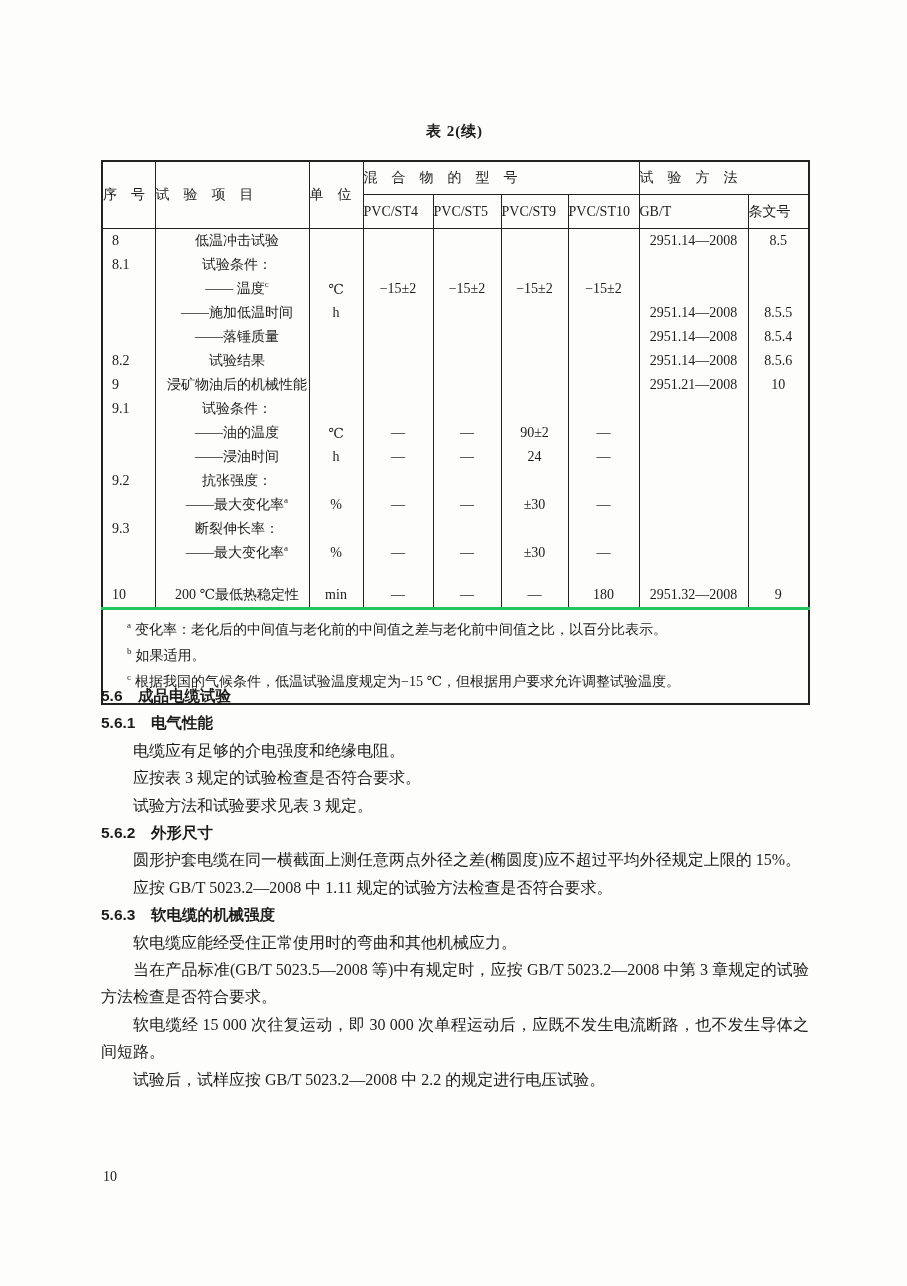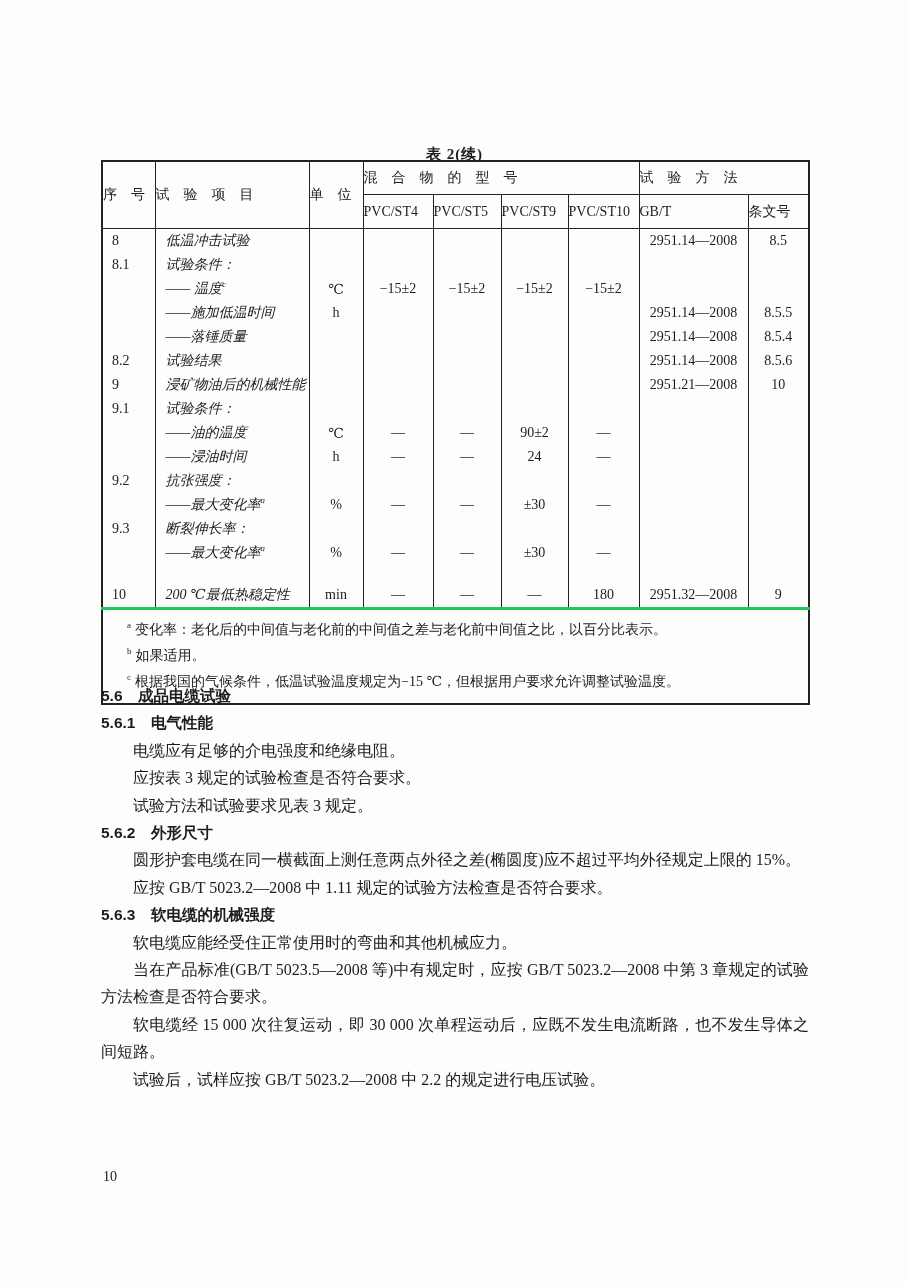--- a/index.html
+++ b/index.html
@@ -9,41 +9,41 @@
     background:#fdfdfc;
     font-family:"Liberation Serif","DejaVu Serif",serif;
     color:#1c1c1c;
     overflow:hidden;
   }
   .doc-header{
     position:absolute;left:100px;top:90px;
     font-size:17px;font-weight:bold;letter-spacing:.5px;
   }
   .table-title{
-    position:absolute;left:101px;top:145px;width:707px;
+    position:absolute;left:101px;top:122px;width:707px;
     text-align:center;font-size:15px;font-weight:bold;letter-spacing:1px;
   }
   table.spec-table{
     position:absolute;left:101px;top:160px;width:707px;
     border-collapse:collapse;table-layout:fixed;
     font-size:14px;
   }
   .spec-table th,.spec-table td{
     padding:0;margin:0;font-weight:normal;vertical-align:middle;
     overflow:hidden;white-space:nowrap;
   }
   .spec-table{border:2px solid #222;}
   .spec-table thead th{border:1px solid #222;text-align:left;}
   .spec-table thead tr.h1 th{height:32px;}
   .spec-table thead tr.h2 th{height:33px;}
   .spec-table tbody td{border-left:1px solid #222;border-right:1px solid #222;height:24px;}
   .spec-table tbody tr.spacer td{height:18px;}
   .spec-table tfoot td{border-top:3px solid #22c55e;}
   .c-no{text-align:left;padding-left:9px !important;}
-  .c-item{text-align:left;padding-left:10px !important;font-style:italic;}
+  .c-item{text-align:center;padding-left:10px !important;}
   .c-unit,.c-val,.c-gbt,.c-clause{text-align:center;}
   sup{font-size:9px;line-height:0;}
   .footnotes{padding:7px 10px 8px 24px !important;white-space:normal !important;}
   .footnote-line{line-height:26px;font-size:14px;}
   .footnote-line sup{margin-right:4px;}
   .content{
     position:absolute;left:101px;top:682px;width:708px;
     font-size:16px;line-height:27.4px;text-align:justify;
   }
   .content .heading{

